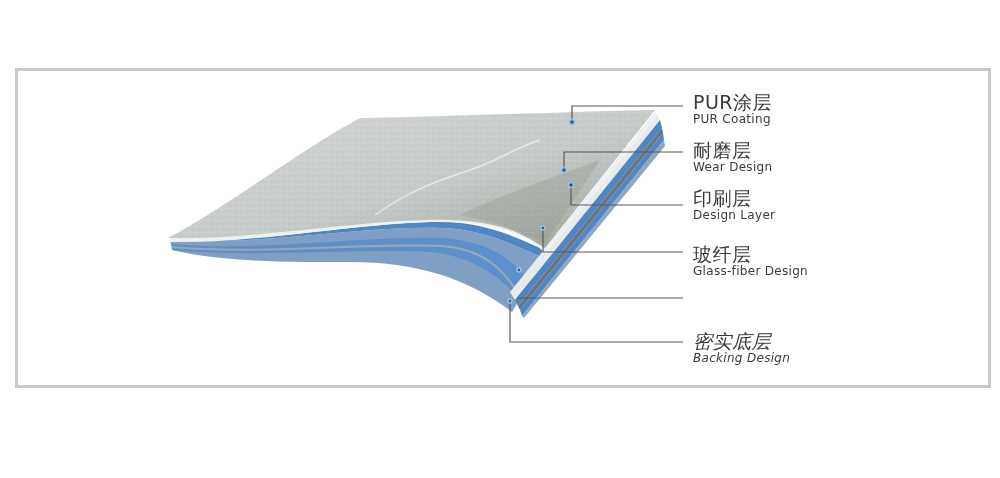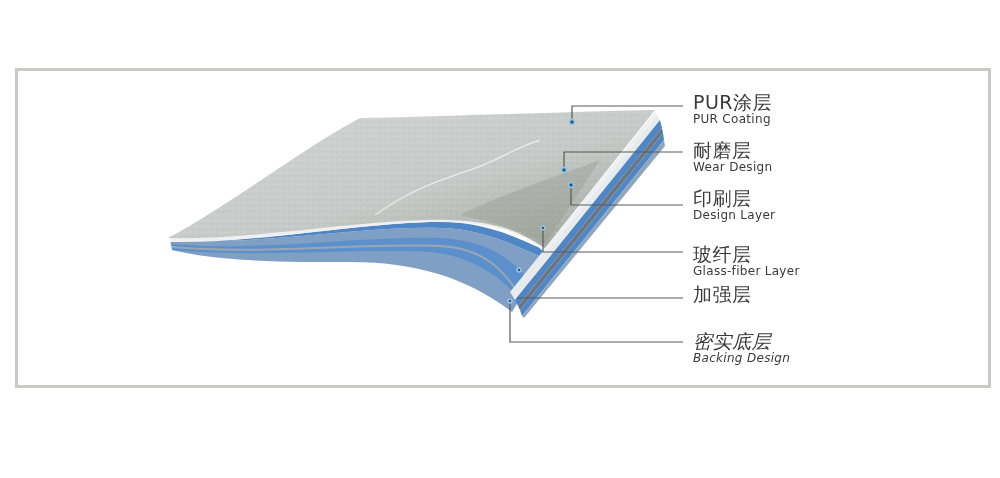--- a/index.html
+++ b/index.html
@@ -84,21 +84,20 @@
 <div class="label" style="top:142px;">
   <span class="zh">耐磨层</span>
   <span class="en">Wear Design</span>
 </div>
 <div class="label" style="top:190px;">
   <span class="zh">印刷层</span>
   <span class="en">Design Layer</span>
 </div>
 <div class="label" style="top:238px;margin-top:8px;">
   <span class="zh">玻纤层</span>
-  <span class="en">Glass-fiber Layer</span>
+  <span class="en">Glass-fiber Design</span>
 </div>
 <div class="label" style="top:286px;">
-  <span class="zh">加强层</span>
 </div>
 <div class="label" style="top:333px;font-style:italic;">
   <span class="zh">密实底层</span>
   <span class="en">Backing Design</span>
 </div>
 
 </body></html>

